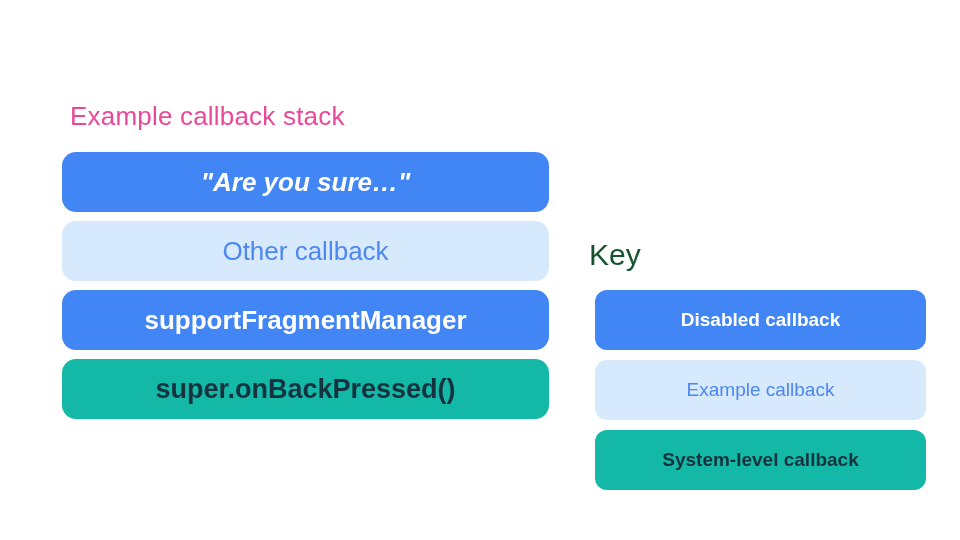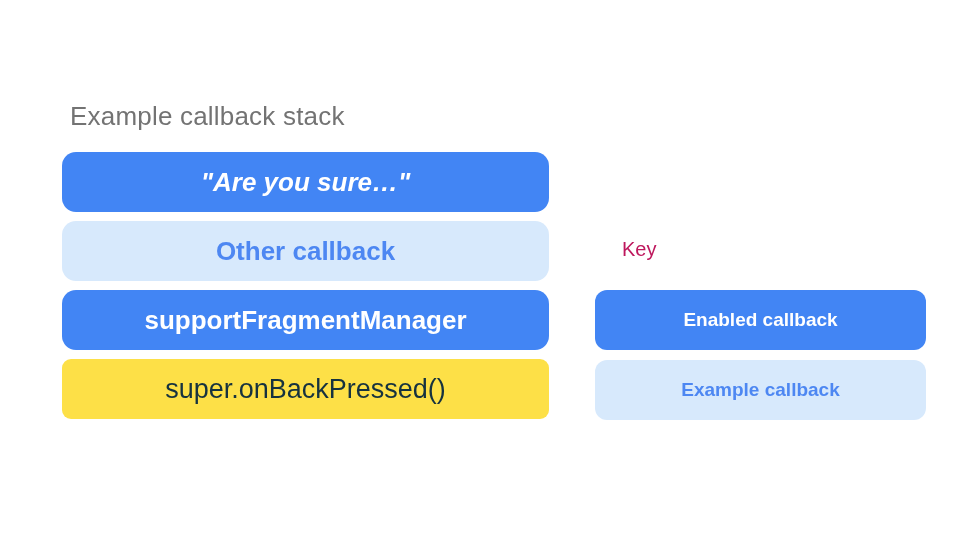--- a/index.html
+++ b/index.html
@@ -15,21 +15,21 @@
     background: #ffffff;
     overflow: hidden;
   }
   .diagram-title {
     position: absolute;
     left: 70px;
     top: 101px;
     font-size: 26px;
     font-weight: 500;
     letter-spacing: 0.2px;
-    color: #737373;
+    color: #ec4899;
   }
   .stack {
     position: absolute;
     left: 62px;
     top: 152px;
     width: 487px;
     display: flex;
     flex-direction: column;
     gap: 9px;
   }
@@ -37,25 +37,25 @@
     height: 60px;
     border-radius: 14px;
     display: flex;
     align-items: center;
     justify-content: center;
     font-size: 26px;
     box-sizing: border-box;
   }
   .key-title {
     position: absolute;
-    left: 622px;
+    left: 589px;
     top: 238px;
-    font-size: 20px;
+    font-size: 30px;
     font-weight: 500;
-    color: #be185d;
+    color: #14532d;
   }
   .key {
     position: absolute;
     left: 595px;
     top: 290px;
     width: 331px;
     display: flex;
     flex-direction: column;
     gap: 10px;
   }
@@ -69,27 +69,26 @@
     box-sizing: border-box;
   }
   .box.enabled {
     background: #4285f4;
     color: #ffffff;
     font-weight: 700;
   }
   .box.disabled {
     background: #d7e9fc;
     color: #4d87f2;
-    font-weight: 700;
+    font-weight: 400;
   }
   .box.system {
-    background: #fde047;
+    background: #14b8a6;
     color: #16323f;
-    font-weight: 400;
-    border-radius: 9px;
+    font-weight: 700;
   }
   .stack .box.system {
     font-size: 27px;
   }
   .lbl-italic {
     font-style: italic;
     white-space: pre;
   }
   .lbl-rest {
     white-space: pre;
@@ -114,20 +113,23 @@
     </div>
     <div class="box system">
       <span>super.onBackPressed()</span>
     </div>
   </div>
 
   <div class="key-title">Key</div>
 
   <div class="key">
     <div class="box enabled">
-      <span>Enabled callback</span>
+      <span>Disabled callback</span>
     </div>
     <div class="box disabled">
       <span>Example callback</span>
+    </div>
+    <div class="box system">
+      <span>System-level callback</span>
     </div>
   </div>
 
 </div>
 
 </body></html>

